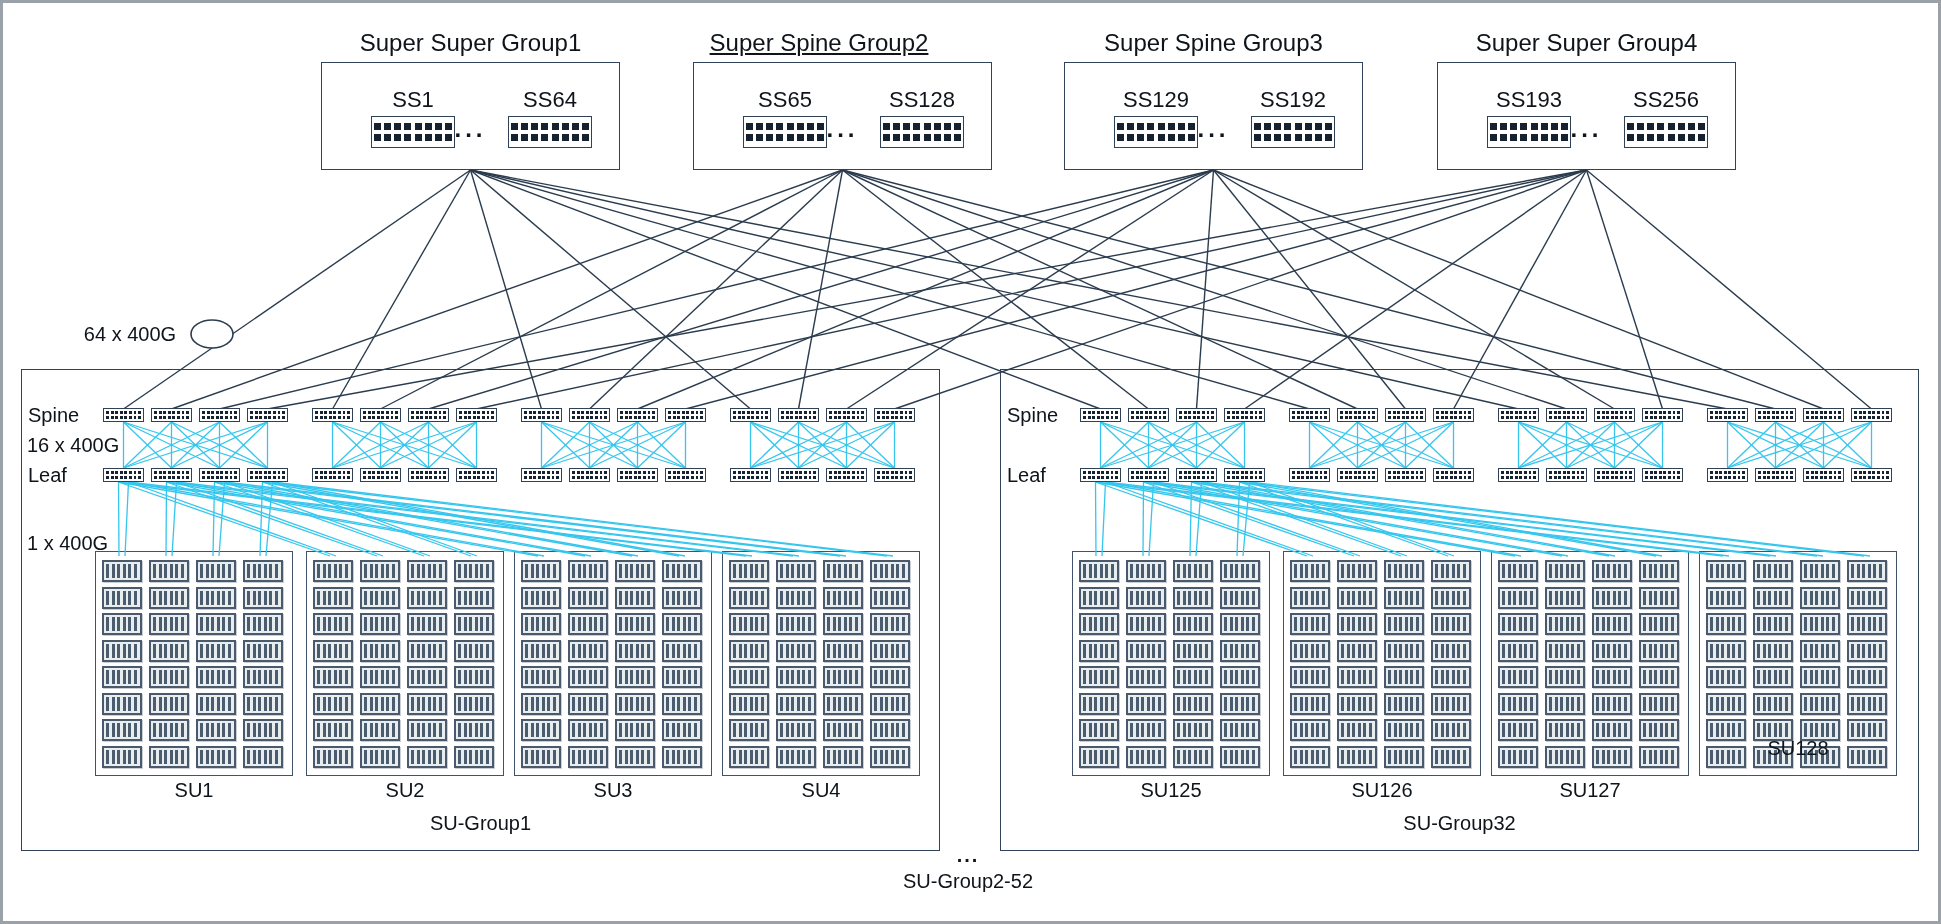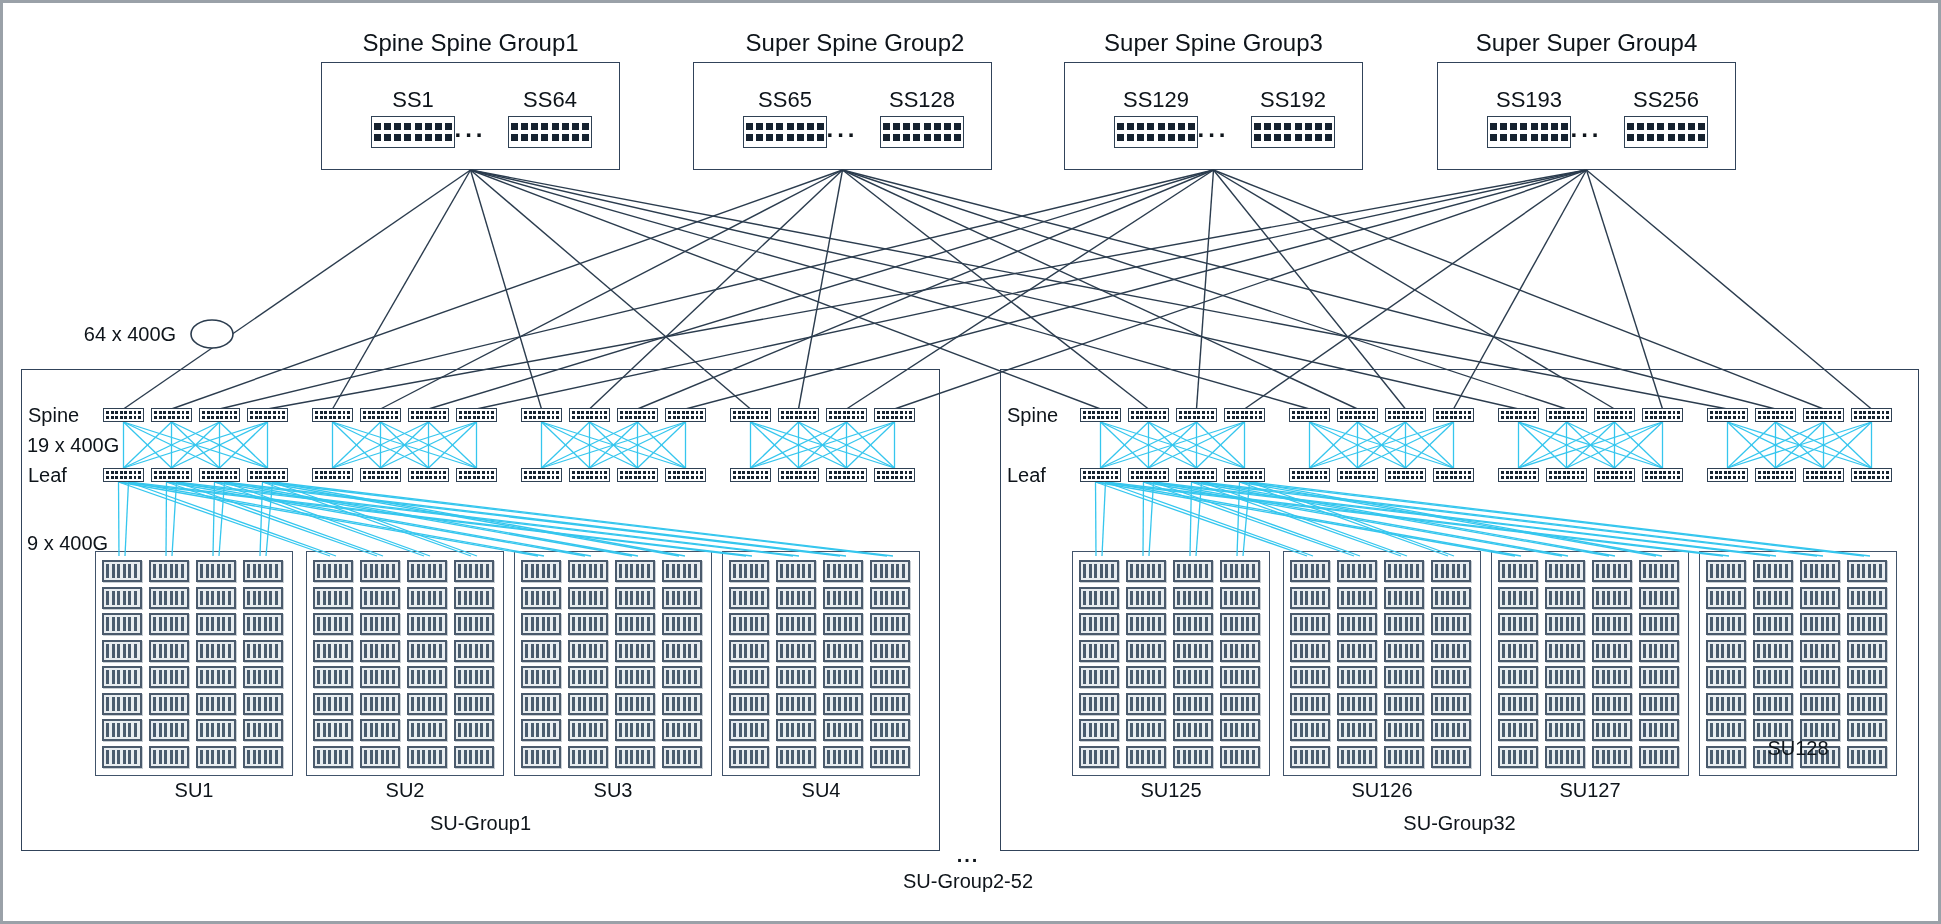--- a/index.html
+++ b/index.html
@@ -268,21 +268,21 @@
       <line x1="1586.5" y1="170" x2="685.5" y2="409" stroke="#2b3c4e" stroke-width="1.4"></line>
       <line x1="1586.5" y1="170" x2="894.5" y2="409" stroke="#2b3c4e" stroke-width="1.4"></line>
       <line x1="1586.5" y1="170" x2="1244.5" y2="409" stroke="#2b3c4e" stroke-width="1.4"></line>
       <line x1="1586.5" y1="170" x2="1453.5" y2="409" stroke="#2b3c4e" stroke-width="1.4"></line>
       <line x1="1586.5" y1="170" x2="1662.5" y2="409" stroke="#2b3c4e" stroke-width="1.4"></line>
       <line x1="1586.5" y1="170" x2="1871.5" y2="409" stroke="#2b3c4e" stroke-width="1.4"></line>
       <ellipse cx="212" cy="334" rx="21" ry="14" fill="#ffffff" stroke="#2b3c4e" stroke-width="1.6"></ellipse>
     </svg>
   <div id="nodes">
       <div class="box" style="left: 321px; top: 62px; width: 299px; height: 108px;"></div>
-      <div class="lbl t-title" style="left: 470.5px; top: 43px;">Spine Spine Group1</div>
+      <div class="lbl t-title" style="left: 470.5px; top: 43px;">Super Super Group1</div>
       <div class="lbl t-ss" style="left: 413px; top: 100px; text-align: center;">SS1</div>
       <div class="switch switch-big" style="left: 371px; top: 116px; width: 84px; height: 32px;">
         <div class="port"></div>
         <div class="port"></div>
         <div class="port"></div>
         <div class="port"></div>
         <div class="port"></div>
         <div class="port"></div>
         <div class="port"></div>
         <div class="port"></div>
@@ -309,21 +309,21 @@
         <div class="port"></div>
         <div class="port"></div>
         <div class="port"></div>
         <div class="port"></div>
         <div class="port"></div>
         <div class="port"></div>
         <div class="port"></div>
       </div>
       <div class="lbl t-dots" style="left: 470.5px; top: 129px;">...</div>
       <div class="box" style="left: 693px; top: 62px; width: 299px; height: 108px;"></div>
-      <div class="lbl t-title" style="left: 855px; top: 43px;">Super Spine Group2</div>
+      <div class="lbl t-title" style="left: 819px; top: 43px; text-decoration: underline;">Super Spine Group2</div>
       <div class="lbl t-ss" style="left: 785px; top: 100px;">SS65</div>
       <div class="switch switch-big" style="left: 743px; top: 116px; width: 84px; height: 32px;">
         <div class="port"></div>
         <div class="port"></div>
         <div class="port"></div>
         <div class="port"></div>
         <div class="port"></div>
         <div class="port"></div>
         <div class="port"></div>
         <div class="port"></div>
@@ -434,22 +434,22 @@
         <div class="port"></div>
         <div class="port"></div>
         <div class="port"></div>
         <div class="port"></div>
         <div class="port"></div>
       </div>
       <div class="lbl t-dots" style="left: 1586.5px; top: 129px;">...</div>
       <div class="box" style="left: 21px; top: 369px; width: 919px; height: 482px;"></div>
       <div class="lbl-left t-lbl" style="left: 28px; top: 415px;">Spine</div>
       <div class="lbl-left t-lbl" style="left: 28px; top: 475px;">Leaf</div>
-      <div class="lbl-left t-lbl" style="left: 27px; top: 445px;">19 x 400G</div>
-      <div class="lbl-left t-lbl" style="left: 27px; top: 543px;">9 x 400G</div>
+      <div class="lbl-left t-lbl" style="left: 27px; top: 445px;">16 x 400G</div>
+      <div class="lbl-left t-lbl" style="left: 27px; top: 543px;">1 x 400G</div>
       <div class="switch switch-sm" style="left: 103px; top: 408px; width: 41px; height: 14px;">
         <div class="port"></div>
         <div class="port"></div>
         <div class="port"></div>
         <div class="port"></div>
         <div class="port"></div>
         <div class="port"></div>
         <div class="port"></div>
         <div class="port"></div>
         <div class="port"></div>

